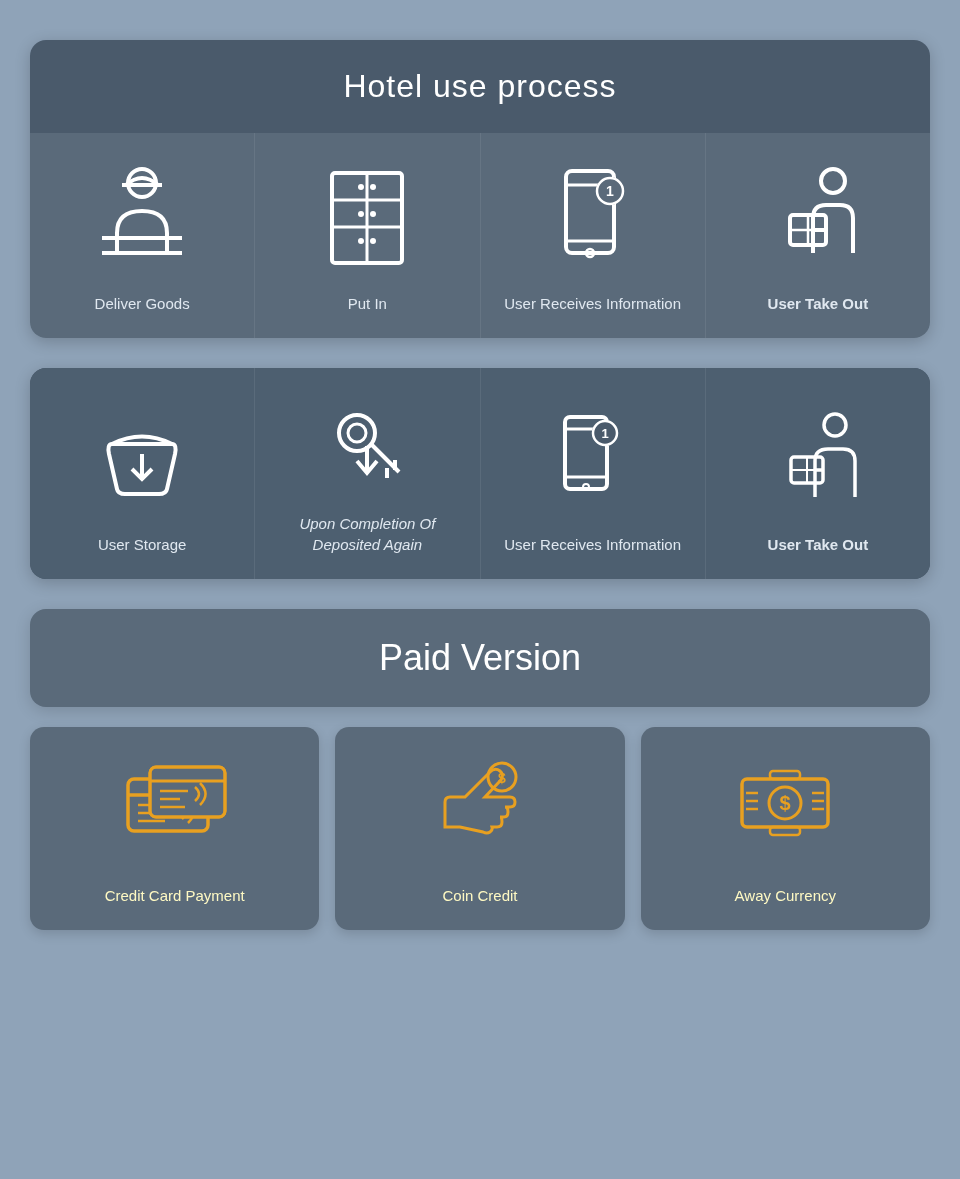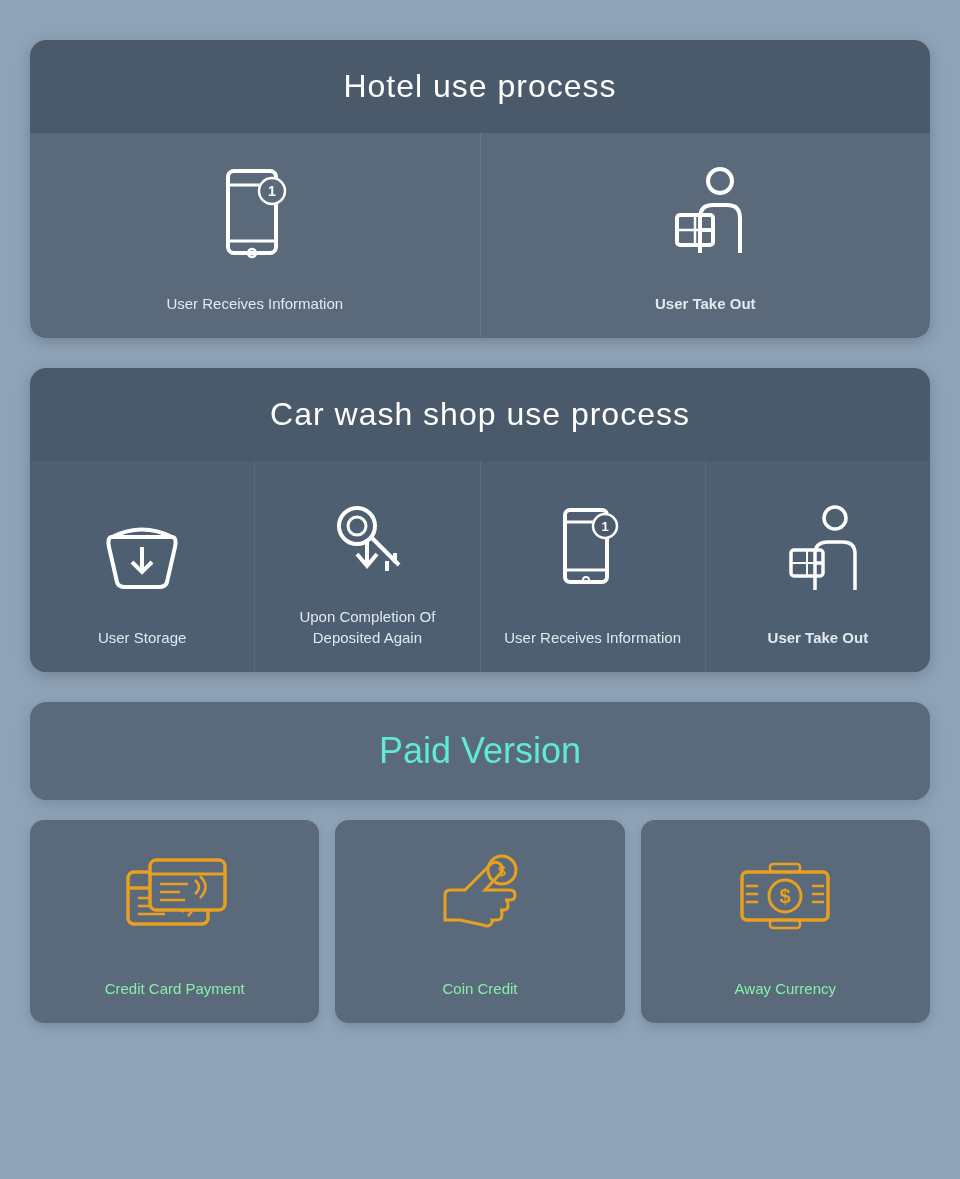--- a/index.html
+++ b/index.html
@@ -73,21 +73,21 @@
     .paid-header {
       background-color: #5a6a7a;
       border-radius: 16px;
       padding: 28px 20px;
       text-align: center;
       margin-bottom: 20px;
       box-shadow: 0 4px 16px rgba(0,0,0,0.15);
     }
 
     .paid-header h2 {
-      color: #5eead4;
+      color: #ffffff;
       font-size: 36px;
       font-weight: 400;
     }
 
     .paid-items {
       display: flex;
       flex-direction: row;
       gap: 16px;
     }
 
@@ -98,42 +98,84 @@
       display: flex;
       flex-direction: column;
       align-items: center;
       justify-content: flex-end;
       padding: 30px 14px 24px;
       min-height: 200px;
       box-shadow: 0 4px 12px rgba(0,0,0,0.15);
     }
 
     .paid-label {
-      color: #86efac;
+      color: #fef9c3;
       font-size: 15px;
       text-align: center;
       line-height: 1.4;
       margin-top: 18px;
     }
 
     
     svg {
       display: block;
     }
   </style>
 </head>
 <body>
 
 <div class="section">
   <div class="section-header">
     <h2>Hotel use process</h2>
   </div>
   <div class="section-body">
 
-
+    <div class="process-item">
+      <div class="icon-area">
+        <svg width="100" height="110" viewBox="0 0 100 110" fill="none">
+
+          <circle cx="50" cy="20" r="14" stroke="white" stroke-width="4" fill="none"></circle>
+
+          <path d="M34 22 Q50 8 66 22" stroke="white" stroke-width="4" fill="none"></path>
+          <line x1="30" y1="22" x2="70" y2="22" stroke="white" stroke-width="4"></line>
+
+          <path d="M25 70 Q25 48 50 48 Q75 48 75 70 L75 90 L25 90 Z" stroke="white" stroke-width="4" fill="none"></path>
+
+          <line x1="25" y1="75" x2="15" y2="75" stroke="white" stroke-width="4"></line>
+          <line x1="75" y1="75" x2="85" y2="75" stroke="white" stroke-width="4"></line>
+
+          <line x1="10" y1="90" x2="90" y2="90" stroke="white" stroke-width="4"></line>
+          <line x1="10" y1="75" x2="90" y2="75" stroke="white" stroke-width="4"></line>
+        </svg>
+      </div>
+      <div class="process-label">Deliver Goods</div>
+    </div>
+
+    <div class="process-item">
+      <div class="icon-area">
+        <svg width="100" height="110" viewBox="0 0 100 110" fill="none">
+
+          <rect x="15" y="10" width="70" height="90" rx="3" stroke="white" stroke-width="4" fill="none"></rect>
+
+          <line x1="50" y1="10" x2="50" y2="100" stroke="white" stroke-width="3"></line>
+
+          <line x1="15" y1="37" x2="85" y2="37" stroke="white" stroke-width="3"></line>
+
+          <line x1="15" y1="64" x2="85" y2="64" stroke="white" stroke-width="3"></line>
+
+          <circle cx="44" cy="24" r="3" fill="white"></circle>
+          <circle cx="56" cy="24" r="3" fill="white"></circle>
+          <circle cx="44" cy="51" r="3" fill="white"></circle>
+          <circle cx="56" cy="51" r="3" fill="white"></circle>
+          <circle cx="44" cy="78" r="3" fill="white"></circle>
+          <circle cx="56" cy="78" r="3" fill="white"></circle>
+        </svg>
+      </div>
+      <div class="process-label">Put In</div>
+    </div>
 
     <div class="process-item">
       <div class="icon-area">
         <svg width="90" height="110" viewBox="0 0 90 110" fill="none">
 
           <rect x="18" y="8" width="48" height="82" rx="6" stroke="white" stroke-width="4" fill="none"></rect>
           <line x1="18" y1="22" x2="66" y2="22" stroke="white" stroke-width="3"></line>
           <line x1="18" y1="78" x2="66" y2="78" stroke="white" stroke-width="3"></line>
           <circle cx="42" cy="90" r="4" stroke="white" stroke-width="2.5" fill="none"></circle>
 
@@ -161,42 +203,39 @@
           <line x1="45" y1="67" x2="58" y2="67" stroke="white" stroke-width="4"></line>
         </svg>
       </div>
       <div class="process-label">User Take Out</div>
     </div>
 
   </div>
 </div>
 
 <div class="section">
-  <div class="section-header">
-    <h2>Car wash shop use process</h2>
-  </div>
   <div class="section-body" style="background-color:#4a5a6b;">
 
     <div class="process-item" style="background:#4d5f70;justify-content:space-between;">
       <div class="icon-area">
         <svg width="90" height="95" viewBox="0 0 90 95" fill="none">
 
           <path d="M15 35 Q10 35 12 45 L20 80 Q21 85 28 85 L62 85 Q69 85 70 80 L78 45 Q80 35 75 35 Z" stroke="white" stroke-width="4" fill="none"></path>
 
           <path d="M15 35 Q45 20 75 35" stroke="white" stroke-width="4" fill="none"></path>
 
           <line x1="45" y1="45" x2="45" y2="68" stroke="white" stroke-width="4"></line>
           <polyline points="35,60 45,70 55,60" stroke="white" stroke-width="4" fill="none"></polyline>
         </svg>
       </div>
       <div class="process-label">User Storage</div>
     </div>
 
 
-    <div class="process-item" style="background:#4d5f70;">
+    <div class="process-item" style="background:#4d5f70;font-style:italic;">
       <div class="icon-area">
         <svg width="80" height="95" viewBox="0 0 80 95" fill="none">
 
           <circle cx="30" cy="35" r="18" stroke="white" stroke-width="4" fill="none"></circle>
           <circle cx="30" cy="35" r="9" stroke="white" stroke-width="3" fill="none"></circle>
           <line x1="44" y1="46" x2="72" y2="74" stroke="white" stroke-width="4"></line>
           <line x1="60" y1="70" x2="60" y2="80" stroke="white" stroke-width="4"></line>
           <line x1="68" y1="62" x2="68" y2="72" stroke="white" stroke-width="4"></line>
 
           <line x1="40" y1="48" x2="40" y2="73" stroke="white" stroke-width="4"></line>

